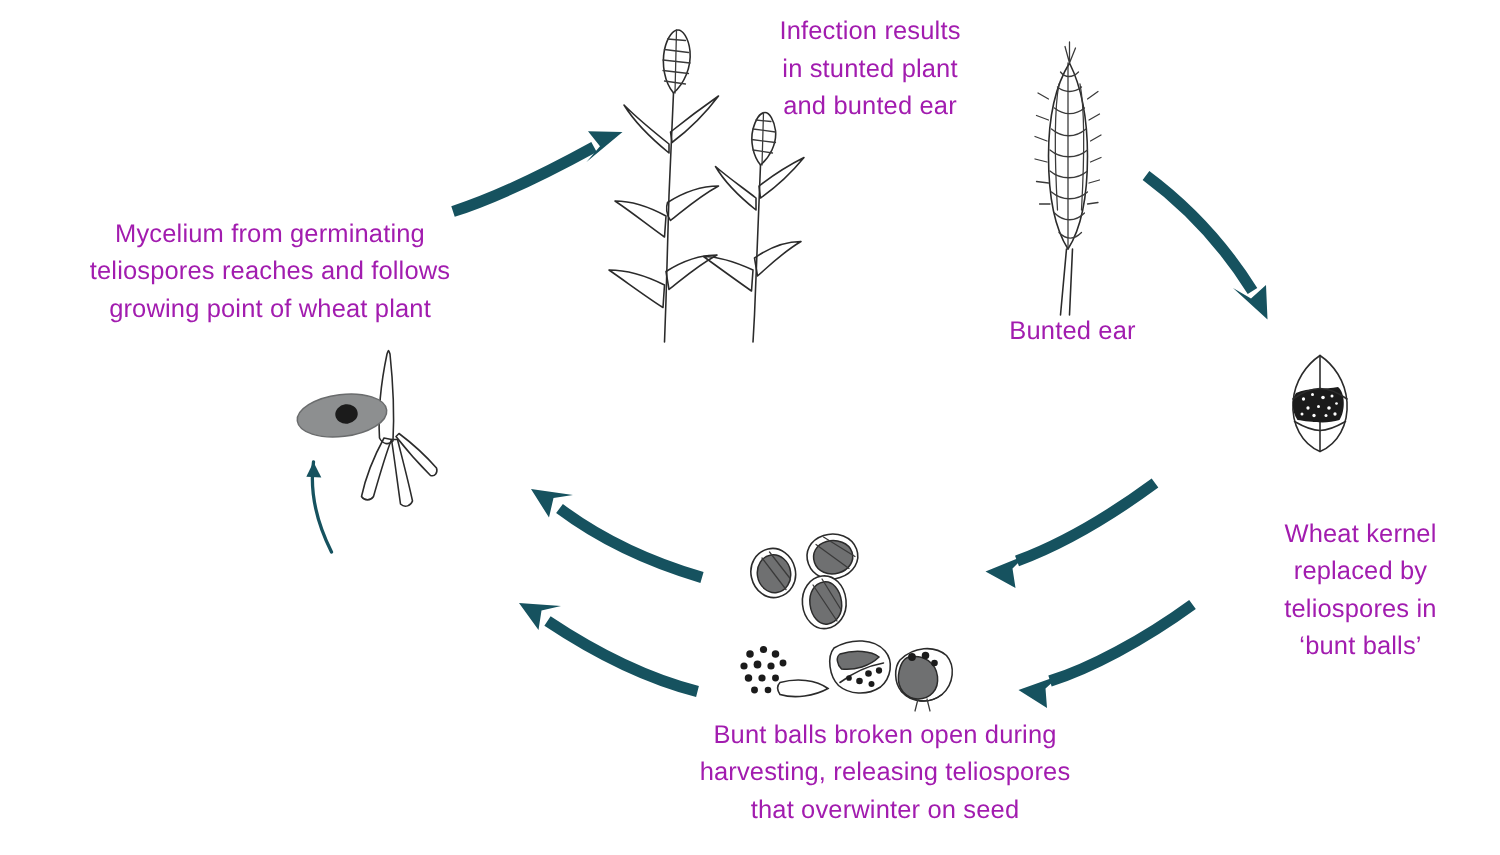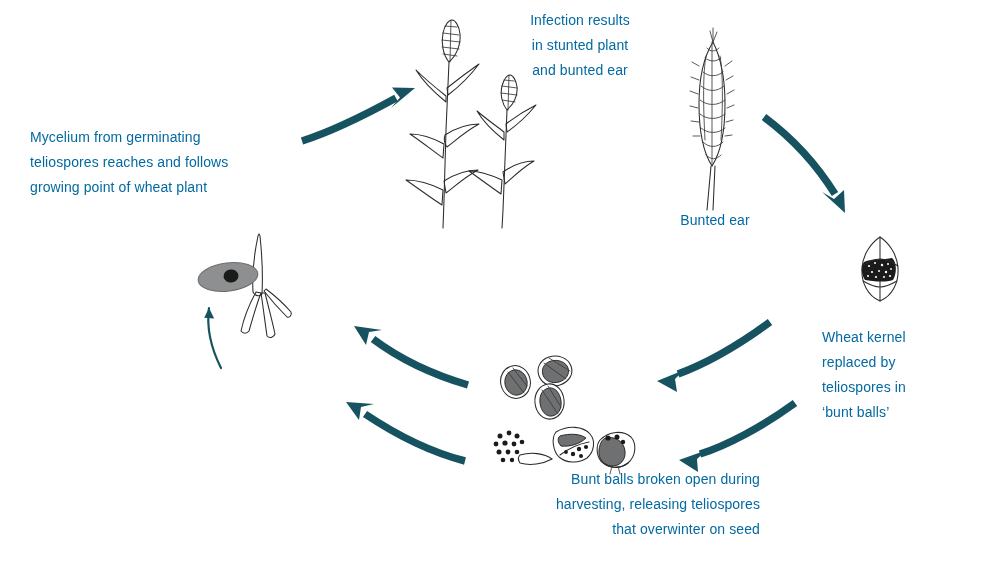--- a/index.html
+++ b/index.html
@@ -10,28 +10,28 @@
   #canvas {
     position: relative;
     width: 1000px;
     height: 570px;
     background: #ffffff;
     overflow: hidden;
     font-family: "Liberation Sans", sans-serif;
   }
   .lbl {
     position: absolute;
-    color: #0369a1;
-    font-size: 14px;
+    color: #a21caf;
+    font-size: 17px;
     line-height: 25px;
     white-space: pre;
     letter-spacing: 0.1px;
   }
   .lbl.center { text-align: center; }
-  .lbl.left   { text-align: left; }
+  .lbl.left   { text-align: center; margin-top: 18px; }
   svg.layer {
     position: absolute;
     left: 0;
     top: 0;
     width: 1000px;
     height: 570px;
     pointer-events: none;
   }
   .ink   { fill: none; stroke: #2b2b2b; stroke-width: 1.05; stroke-linecap: round; stroke-linejoin: round; }
   .ink-t { fill: none; stroke: #3a3a3a; stroke-width: 0.85; stroke-linecap: round; stroke-linejoin: round; }
@@ -233,21 +233,21 @@
 and bunted ear</div>
 
   <div class="lbl center" style="left:640px; top:208px; width:150px;">Bunted ear</div>
 
   <div class="lbl left" style="left:822px; top:325px; width:170px;">Wheat kernel
 replaced by
 teliospores in
 ‘bunt balls’</div>
 
 
-  <div class="lbl center" style="left:420px; top:467px; width:340px;text-align:right;">Bunt balls broken open during
+  <div class="lbl center" style="left:420px; top:477px; width:340px;">Bunt balls broken open during
 harvesting, releasing teliospores
 that overwinter on seed</div>
 
 
   <div class="lbl left" style="left:30px; top:125px; width:300px;">Mycelium from germinating
 teliospores reaches and follows
 growing point of wheat plant</div>
 
 </div>
 

